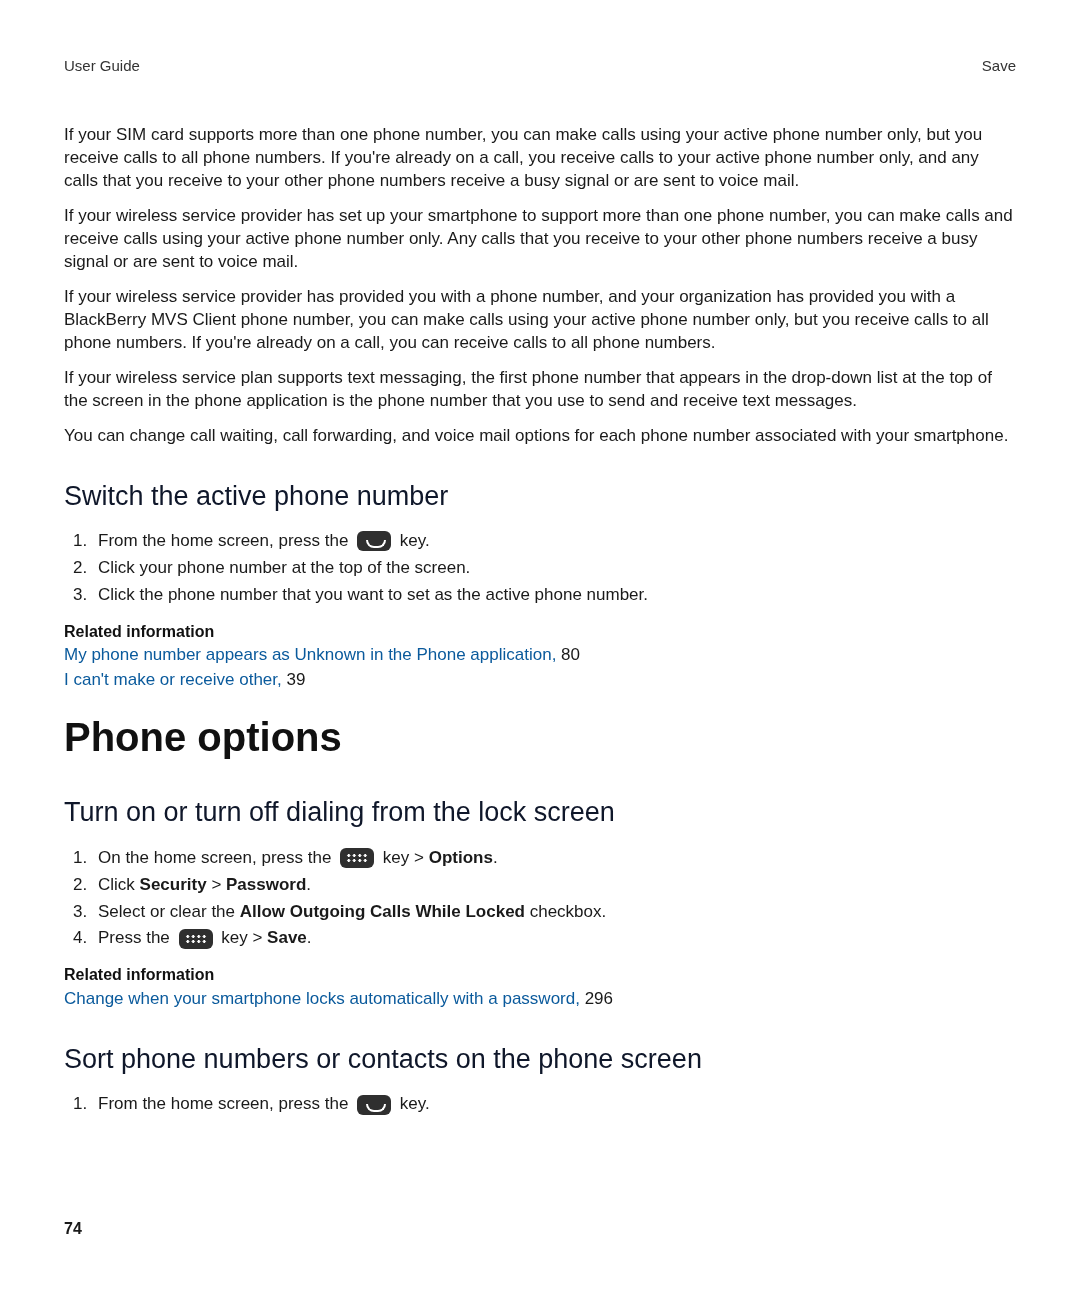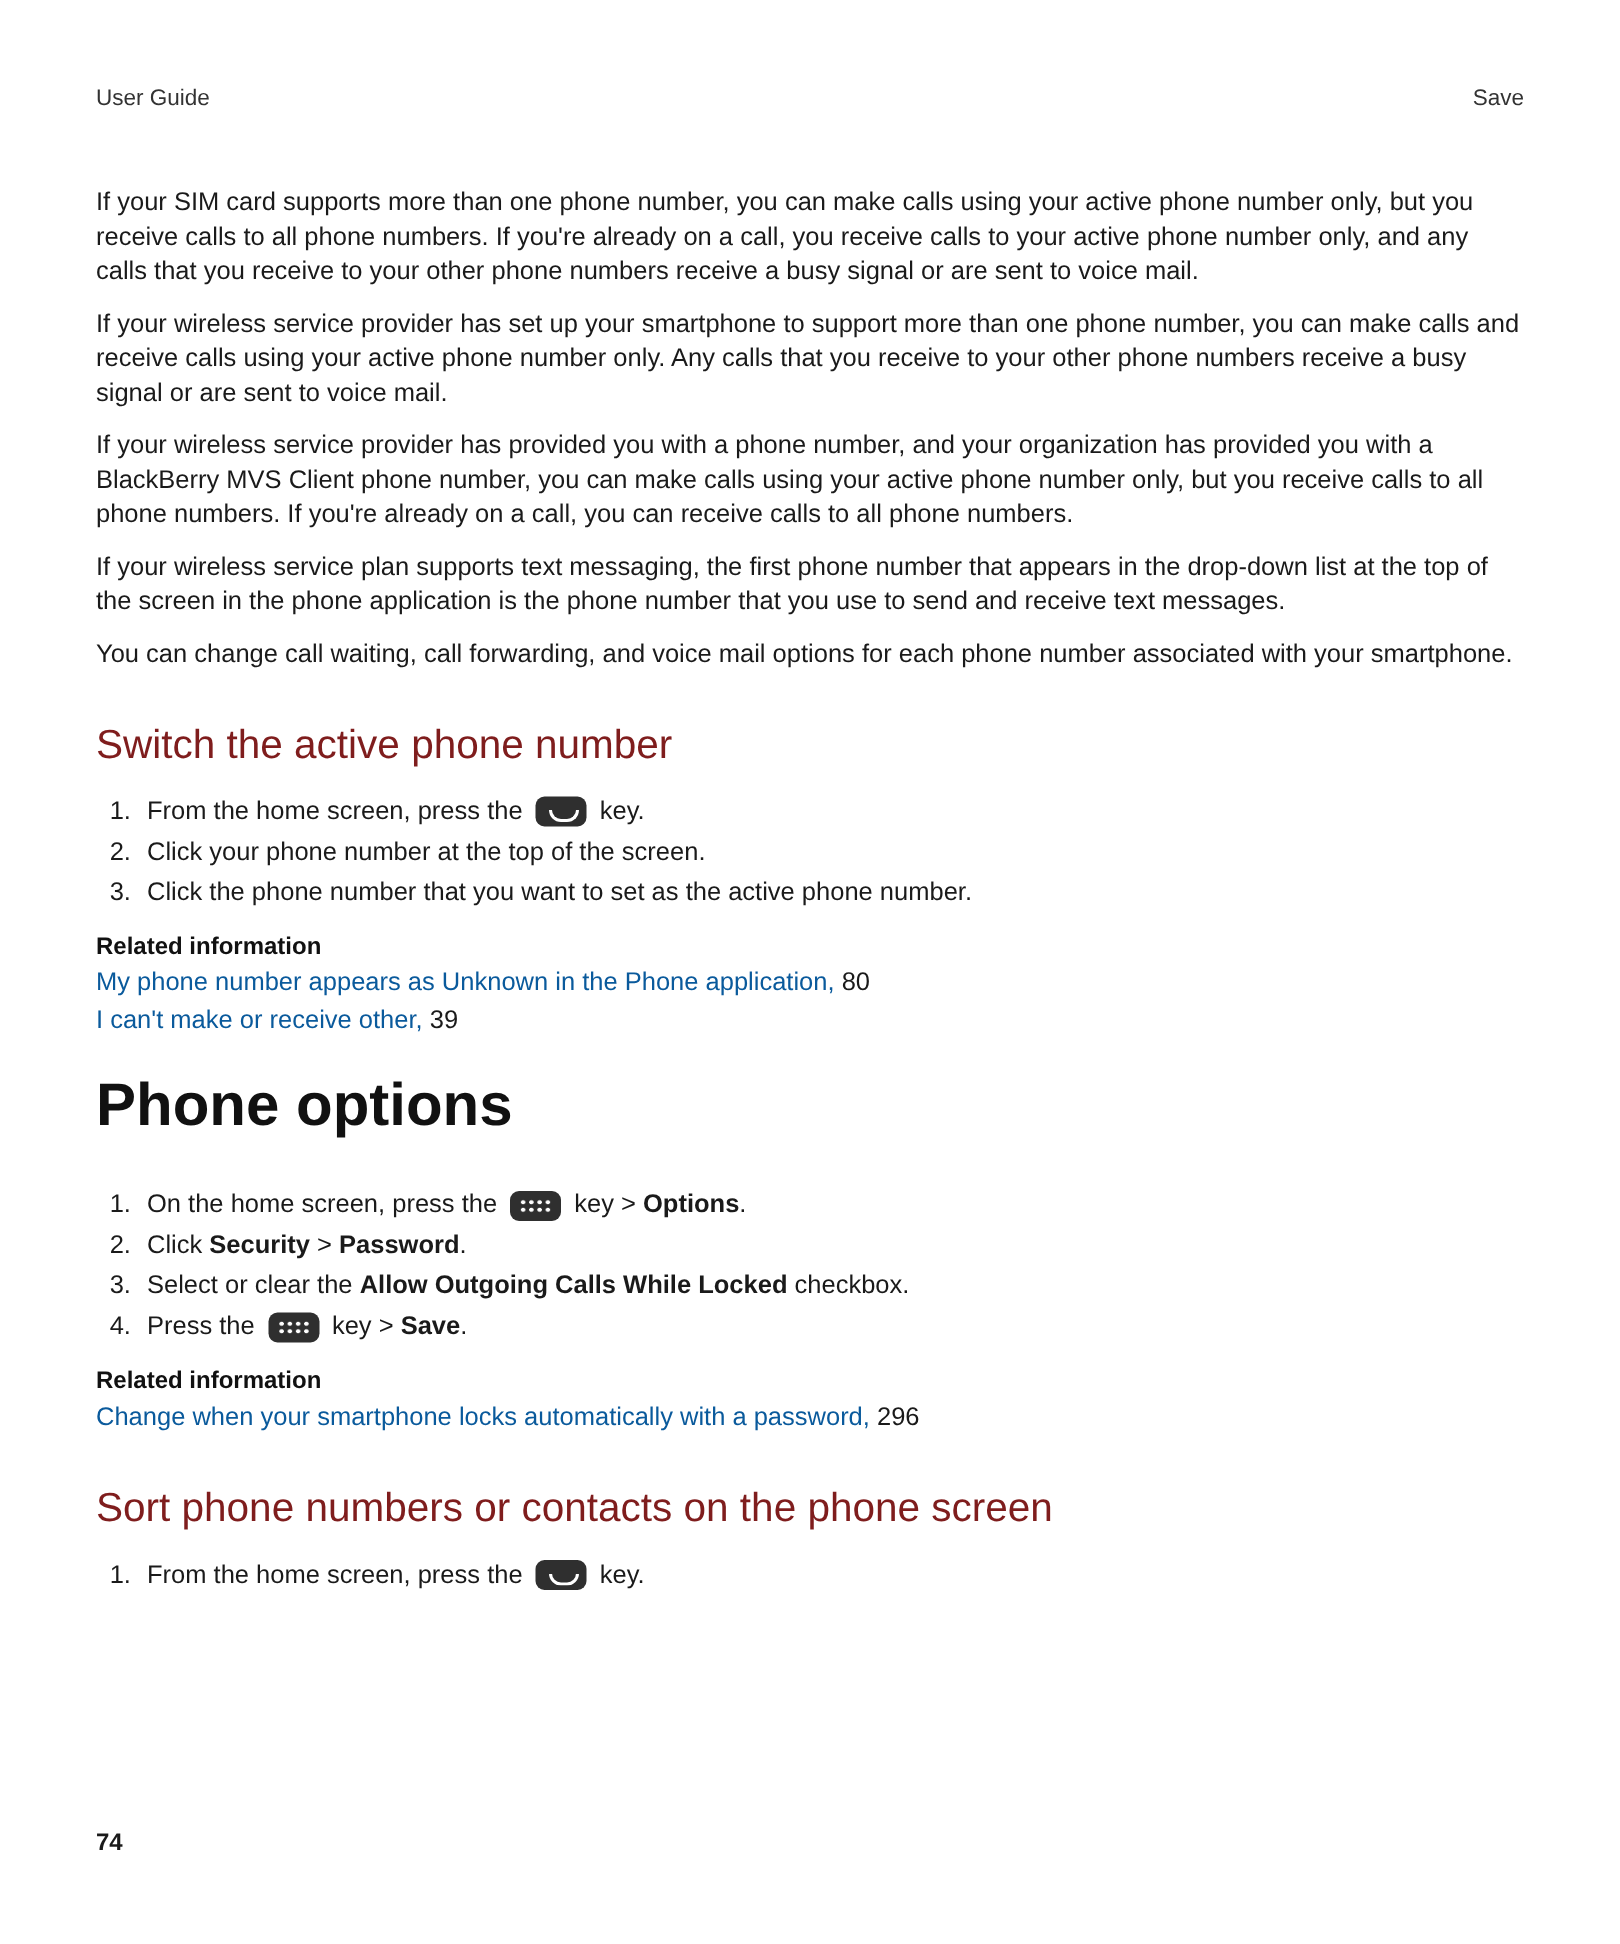--- a/index.html
+++ b/index.html
@@ -27,21 +27,21 @@
   }
   p.body {
     margin: 0 0 12px 0;
     font-size: 17px;
     color: #1a1a1a;
   }
   h2.section {
     font-size: 27px;
     font-weight: 400;
     margin: 30px 0 16px 0;
-    color: #7f1d1d;
+    color: #0f172a;
   }
   h1.chapter {
     font-size: 40px;
     font-weight: 700;
     margin: 18px 0 28px 0;
     color: #111;
   }
   ol.steps {
     margin: 6px 0 14px 0;
     padding-left: 28px;
@@ -136,20 +136,21 @@
   <div class="related-hd">Related information</div>
   <div class="link-line">
     <span class="link">My phone number appears as Unknown in the Phone application, </span><span>80</span>
   </div>
   <div class="link-line">
     <span class="link">I can't make or receive other, </span><span>39</span>
   </div>
 
   <h1 class="chapter">Phone options</h1>
 
+  <h2 class="section">Turn on or turn off dialing from the lock screen</h2>
 
   <ol class="steps">
     <li>
       <span>On the home screen, press the </span><span class="key-icon menu"></span><span> key &gt; </span><span class="bold">Options</span><span>.</span>
     </li>
     <li>
       <span>Click </span><span class="bold">Security</span><span> &gt; </span><span class="bold">Password</span><span>.</span>
     </li>
     <li>
       <span>Select or clear the </span><span class="bold">Allow Outgoing Calls While Locked</span><span> checkbox.</span>

